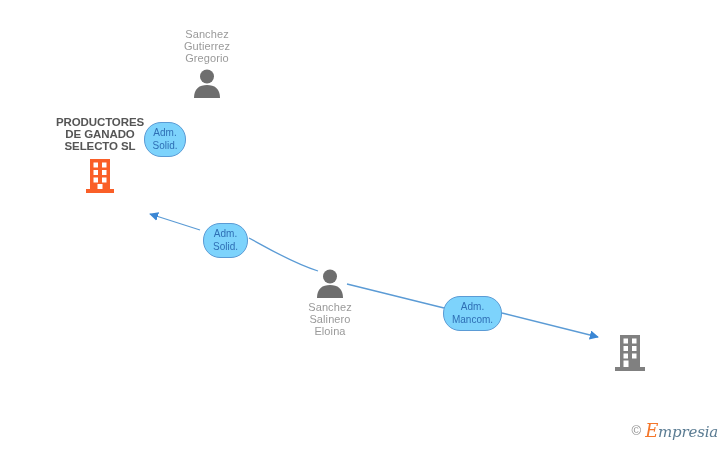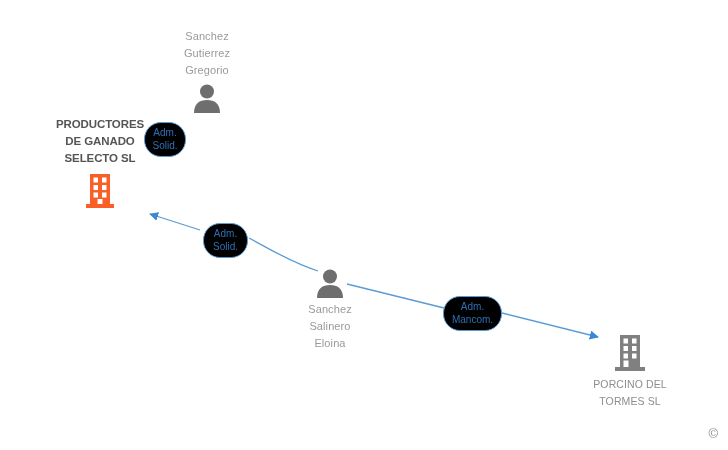--- a/index.html
+++ b/index.html
@@ -29,21 +29,21 @@
     display: flex;
     flex-direction: column;
     align-items: center;
     width: 160px;
     margin-left: -80px;
   }
 
   
   .caption {
     text-align: center;
-    line-height: 17px;
+    line-height: 12px;
     white-space: pre-line;
   }
   .caption-person {
     font-size: 11px;
     color: #9a9a9a;
     letter-spacing: .1px;
   }
   .caption-company {
     font-size: 11.5px;
     font-weight: bold;
@@ -59,21 +59,21 @@
 
   
   .person-icon { display: block; }
 
   
   .building-icon { display: block; }
 
   
   .rel-label {
     position: absolute;
-    background: #000000;
+    background: #7dd3fc;
     border: 1.4px solid #5b9bd5;
     border-radius: 17px;
     color: #2f6fb5;
     font-size: 10px;
     line-height: 13px;
     text-align: center;
     padding: 3px 6px 4px 6px;
     white-space: pre-line;
     box-sizing: border-box;
   }
@@ -167,30 +167,29 @@
       <rect x="6" y="1" width="20" height="32" fill="#808080"></rect>
       <rect x="1" y="33" width="30" height="4" fill="#808080"></rect>
       <rect x="9.5" y="4.5" width="4.5" height="5" fill="#ffffff"></rect>
       <rect x="18" y="4.5" width="4.5" height="5" fill="#ffffff"></rect>
       <rect x="9.5" y="12" width="4.5" height="5" fill="#ffffff"></rect>
       <rect x="18" y="12" width="4.5" height="5" fill="#ffffff"></rect>
       <rect x="9.5" y="19.5" width="4.5" height="5" fill="#ffffff"></rect>
       <rect x="18" y="19.5" width="4.5" height="5" fill="#ffffff"></rect>
       <rect x="9.5" y="26.5" width="5" height="6.5" fill="#ffffff"></rect>
     </svg>
-    <div class="caption caption-company-sec" style="margin-top:4px;">PORCINO DEL
-TORMES  SL</div>
   </div>
 
   <div class="rel-label" style="left:144px; top:122px; width:42px;">Adm.
 Solid.</div>
 
   <div class="rel-label" style="left:203px; top:223px; width:45px;">Adm.
 Solid.</div>
 
   <div class="rel-label" style="left:443px; top:296px; width:59px;">Adm.
 Mancom.</div>
 
   <div id="watermark">
     <span class="wm-c">©</span>
+    <span class="wm-text"><span class="wm-first">E</span><span>mpresia</span></span>
   </div>
 
 </div>
 
 </body></html>

